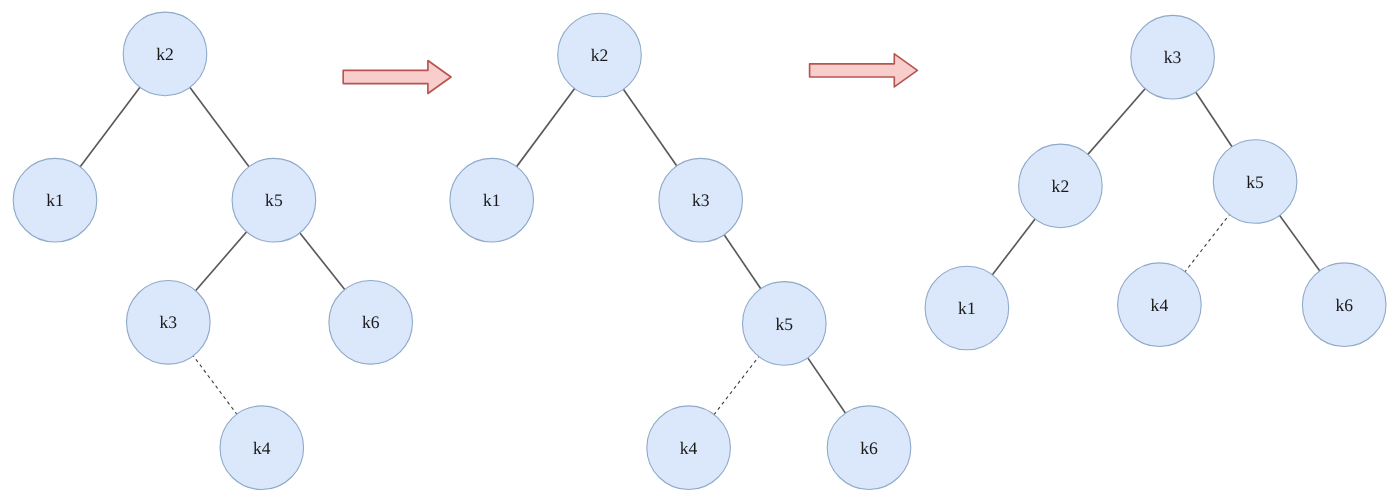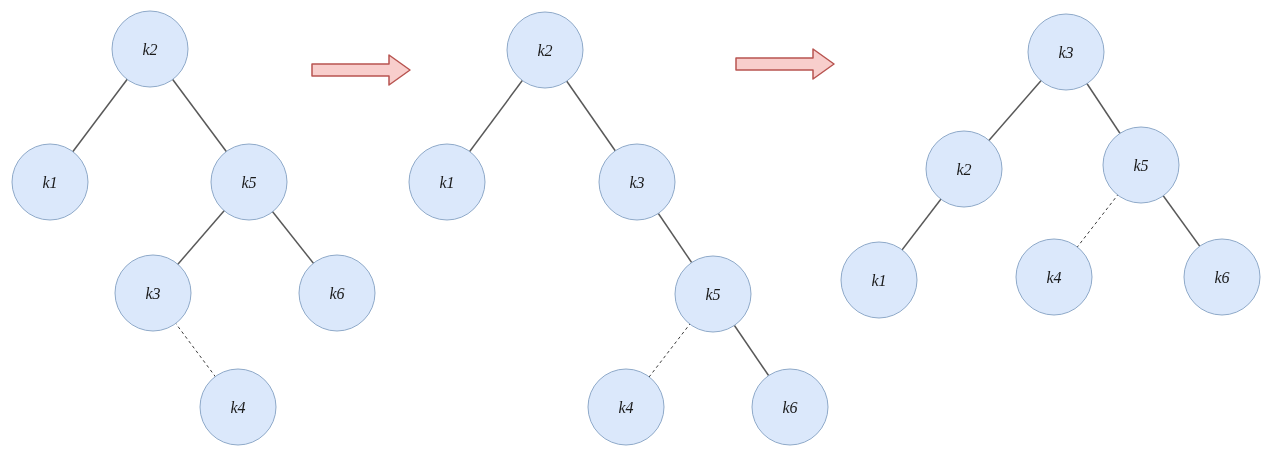--- a/index.html
+++ b/index.html
@@ -7,21 +7,20 @@
     padding: 0;
     background: #ffffff;
     font-family: "Liberation Serif", "DejaVu Serif", serif;
   }
   #stage {
     position: relative;
     width: 1272px;
     height: 458px;
     background: #ffffff;
     overflow: hidden;
-    font-style: italic;
   }
   #stage svg {
     position: absolute;
     left: 0;
     top: 0;
     display: block;
   }
   .node-label {
     font-family: "Liberation Serif", "DejaVu Serif", serif;
   }

